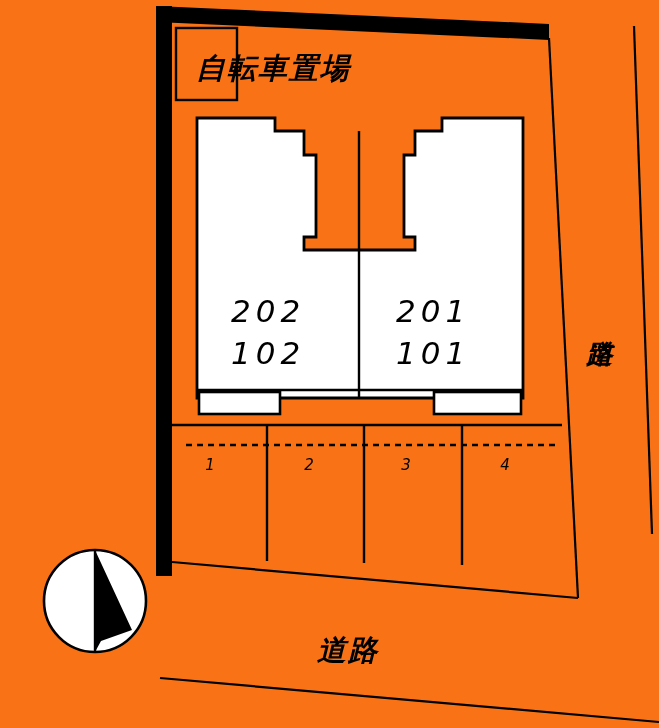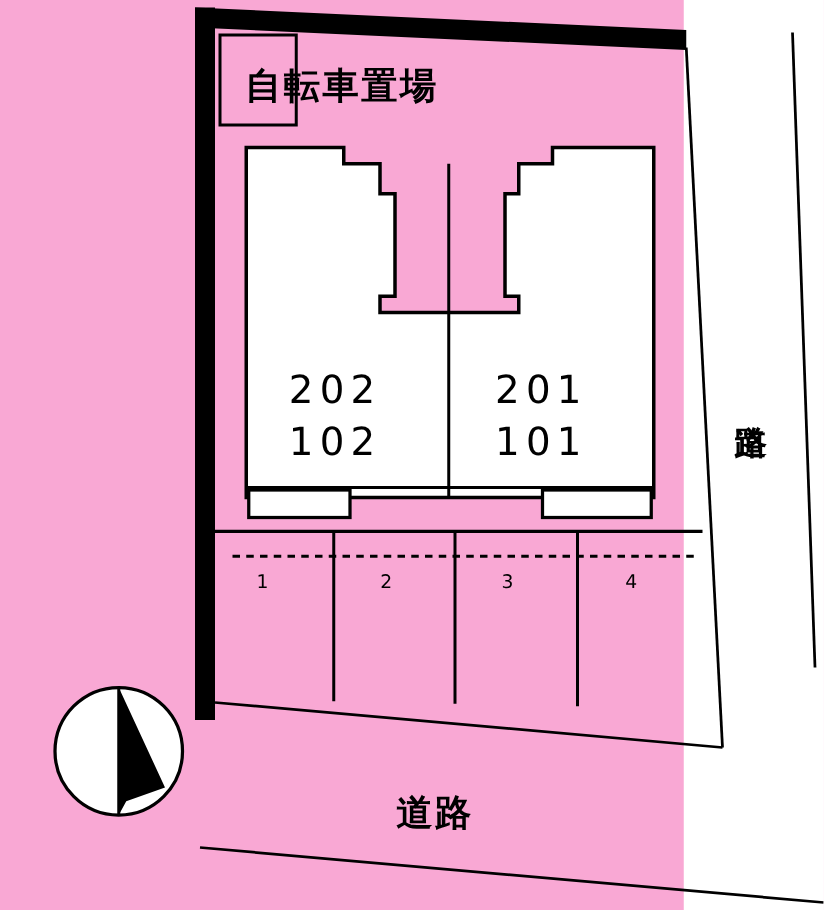--- a/index.html
+++ b/index.html
@@ -8,23 +8,24 @@
     background: #ffffff;
   }
   body {
     width: 659px;
     height: 728px;
     font-family: "DejaVu Sans", "Liberation Sans", sans-serif;
     overflow: hidden;
   }
   #site-plan {
     position: relative;
-    width: 547px;
+    width: 659px;
     height: 728px;
-    background: #f9a8d4;
+    background: #f97316;
+    font-style: italic;
   }
   svg.plan-canvas {
     display: block;
     width: 659px;
     height: 728px;
   }
   .txt {
     font-family: "DejaVu Sans", "Liberation Sans", sans-serif;
     fill: #000000;
   }

